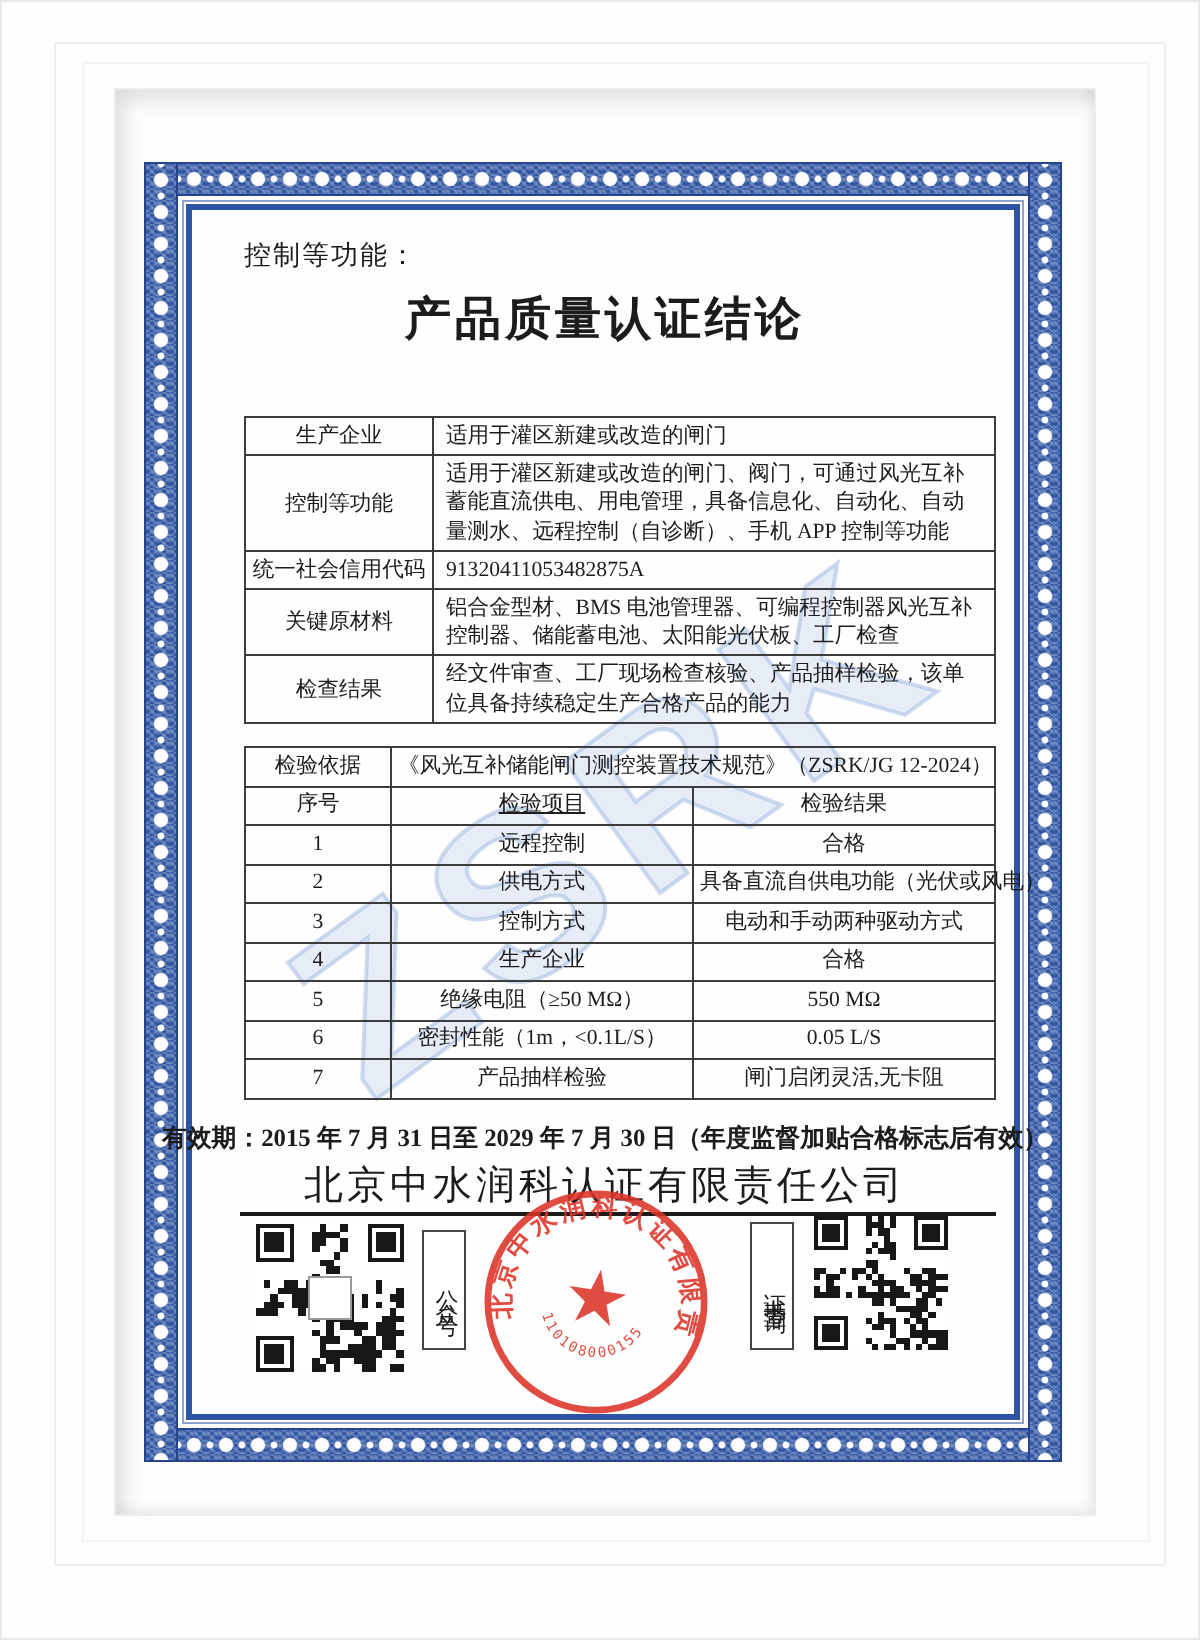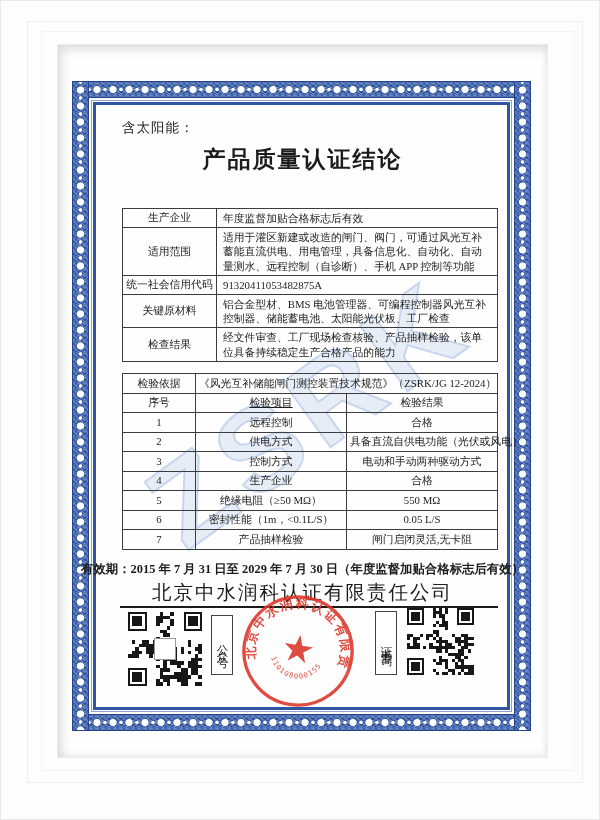--- a/index.html
+++ b/index.html
@@ -77,31 +77,31 @@
   <div class="paper">
     <div class="watermark">ZSRK</div>
 
     <div class="band band-top"></div>
     <div class="band band-bottom"></div>
     <div class="band band-left"></div>
     <div class="band band-right"></div>
     <div class="inner-line"></div>
 
     <div class="content">
-      <div class="attach">含太阳能：</div>
+      <div class="attach">控制等功能：</div>
       <div class="title">产品质量认证结论</div>
 
       <table class="t1">
         <tbody>
         <tr>
           <th>生产企业</th>
-          <td>年度监督加贴合格标志后有效</td>
-        </tr>
-        <tr>
-          <th>适用范围</th>
+          <td>适用于灌区新建或改造的闸门</td>
+        </tr>
+        <tr>
+          <th>控制等功能</th>
           <td>适用于灌区新建或改造的闸门、阀门，可通过风光互补蓄能直流供电、用电管理，具备信息化、自动化、自动量测水、远程控制（自诊断）、手机 APP 控制等功能</td>
         </tr>
         <tr>
           <th>统一社会信用代码</th>
           <td>91320411053482875A</td>
         </tr>
         <tr>
           <th>关键原材料</th>
           <td>铝合金型材、BMS 电池管理器、可编程控制器风光互补控制器、储能蓄电池、太阳能光伏板、工厂检查</td>
         </tr>

